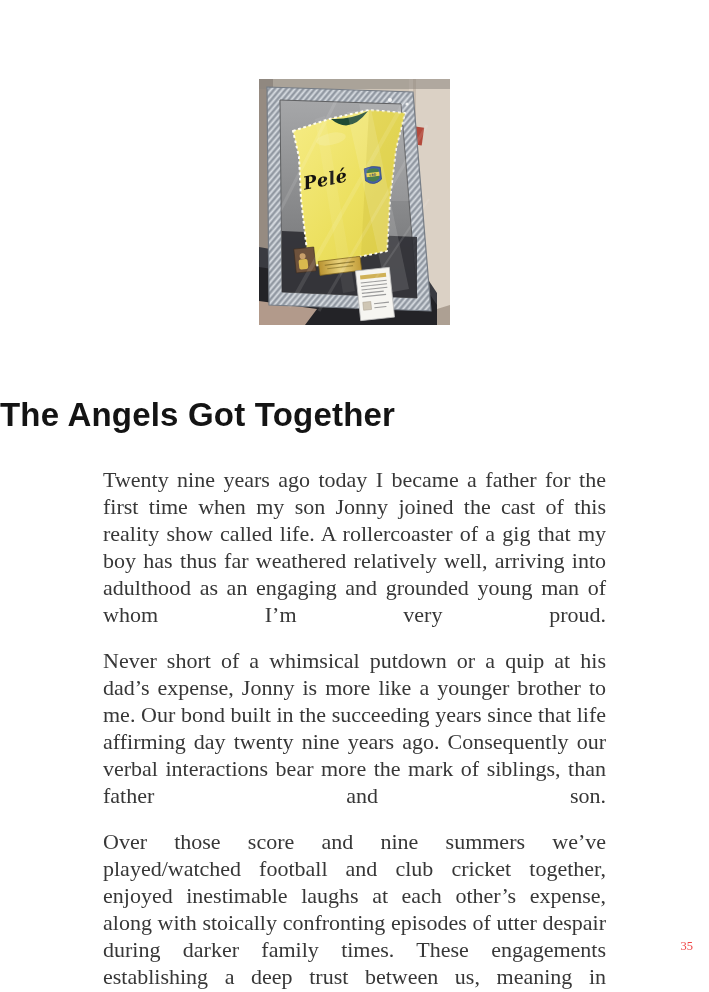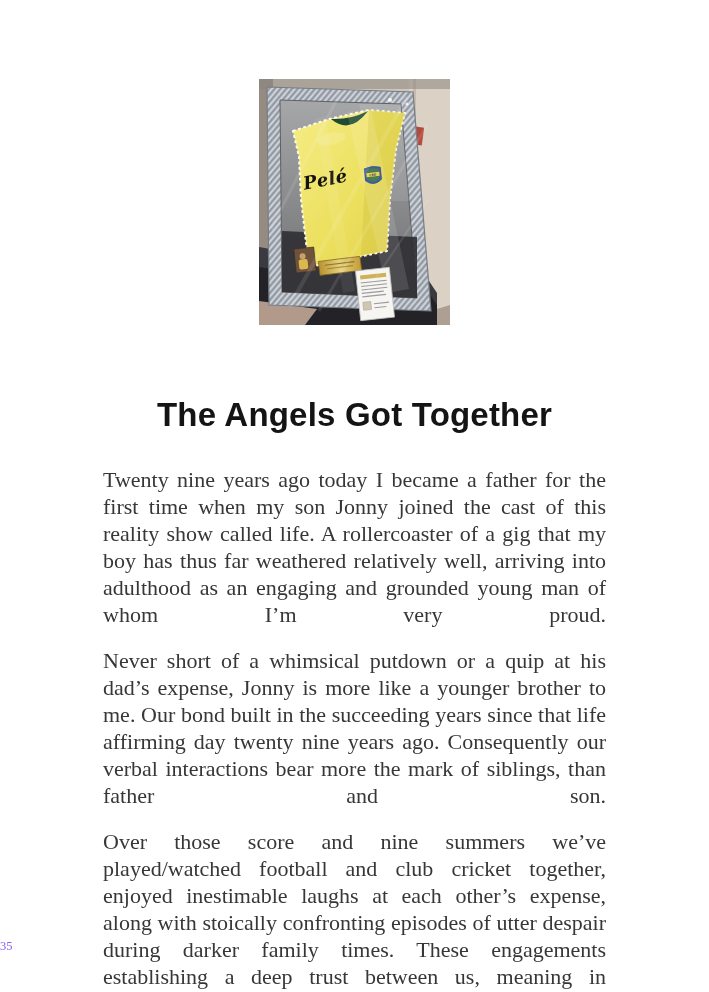--- a/index.html
+++ b/index.html
@@ -14,43 +14,43 @@
     width:191px;height:246px;
     margin:79px auto 0;
   }
   .photo-wrap svg{display:block;width:100%;height:100%;}
   h1.title{
     font-family:"Liberation Sans",sans-serif;
     font-weight:700;
     font-size:33px;
     line-height:44px;
     letter-spacing:.2px;
-    text-align:center;
+    text-align:left;
     color:#141414;
     margin:68px 0 29px 0;
   }
   .body-copy{
     width:503px;
     margin:0 auto;
   }
   .body-copy p{
     font-size:22px;
     line-height:27px;
     color:#373737;
     text-align:justify;
     text-align-last:justify;
     margin:0 0 19px 0;
   }
   .page-number{
     position:absolute;
     left:0;right:16px;
     top:939px;
-    text-align:left;
+    text-align:right;
     font-size:12.5px;
-    color:#8b5cf6;
+    color:#ef4444;
   }
   .sig-text{
     font-family:"DejaVu Serif",serif;
     font-style:italic;
     font-weight:bold;
   }
   .badge-text{
     font-family:"DejaVu Sans",sans-serif;
     font-weight:bold;
   }

